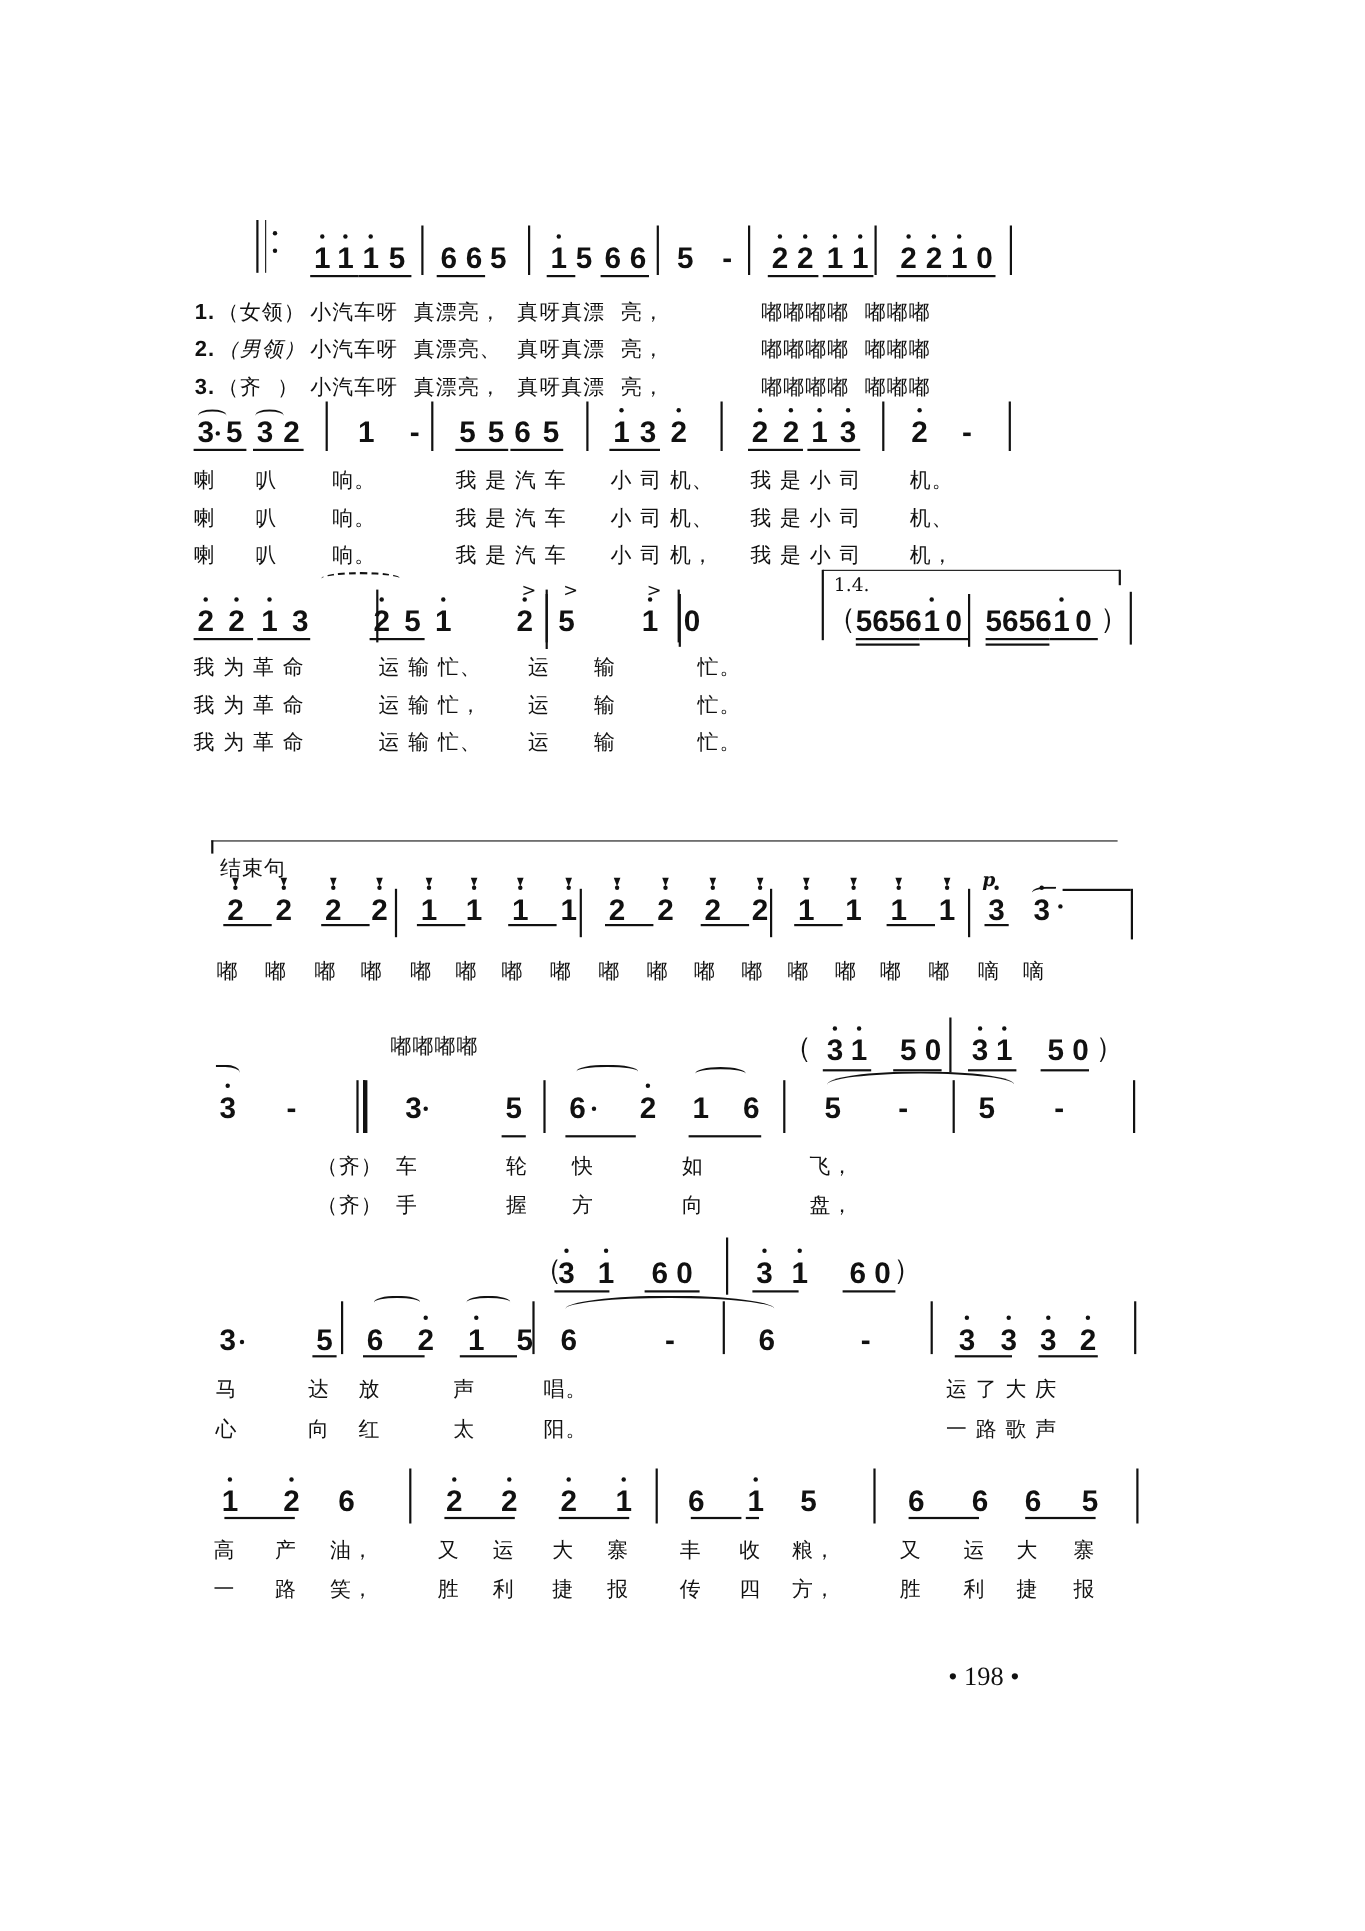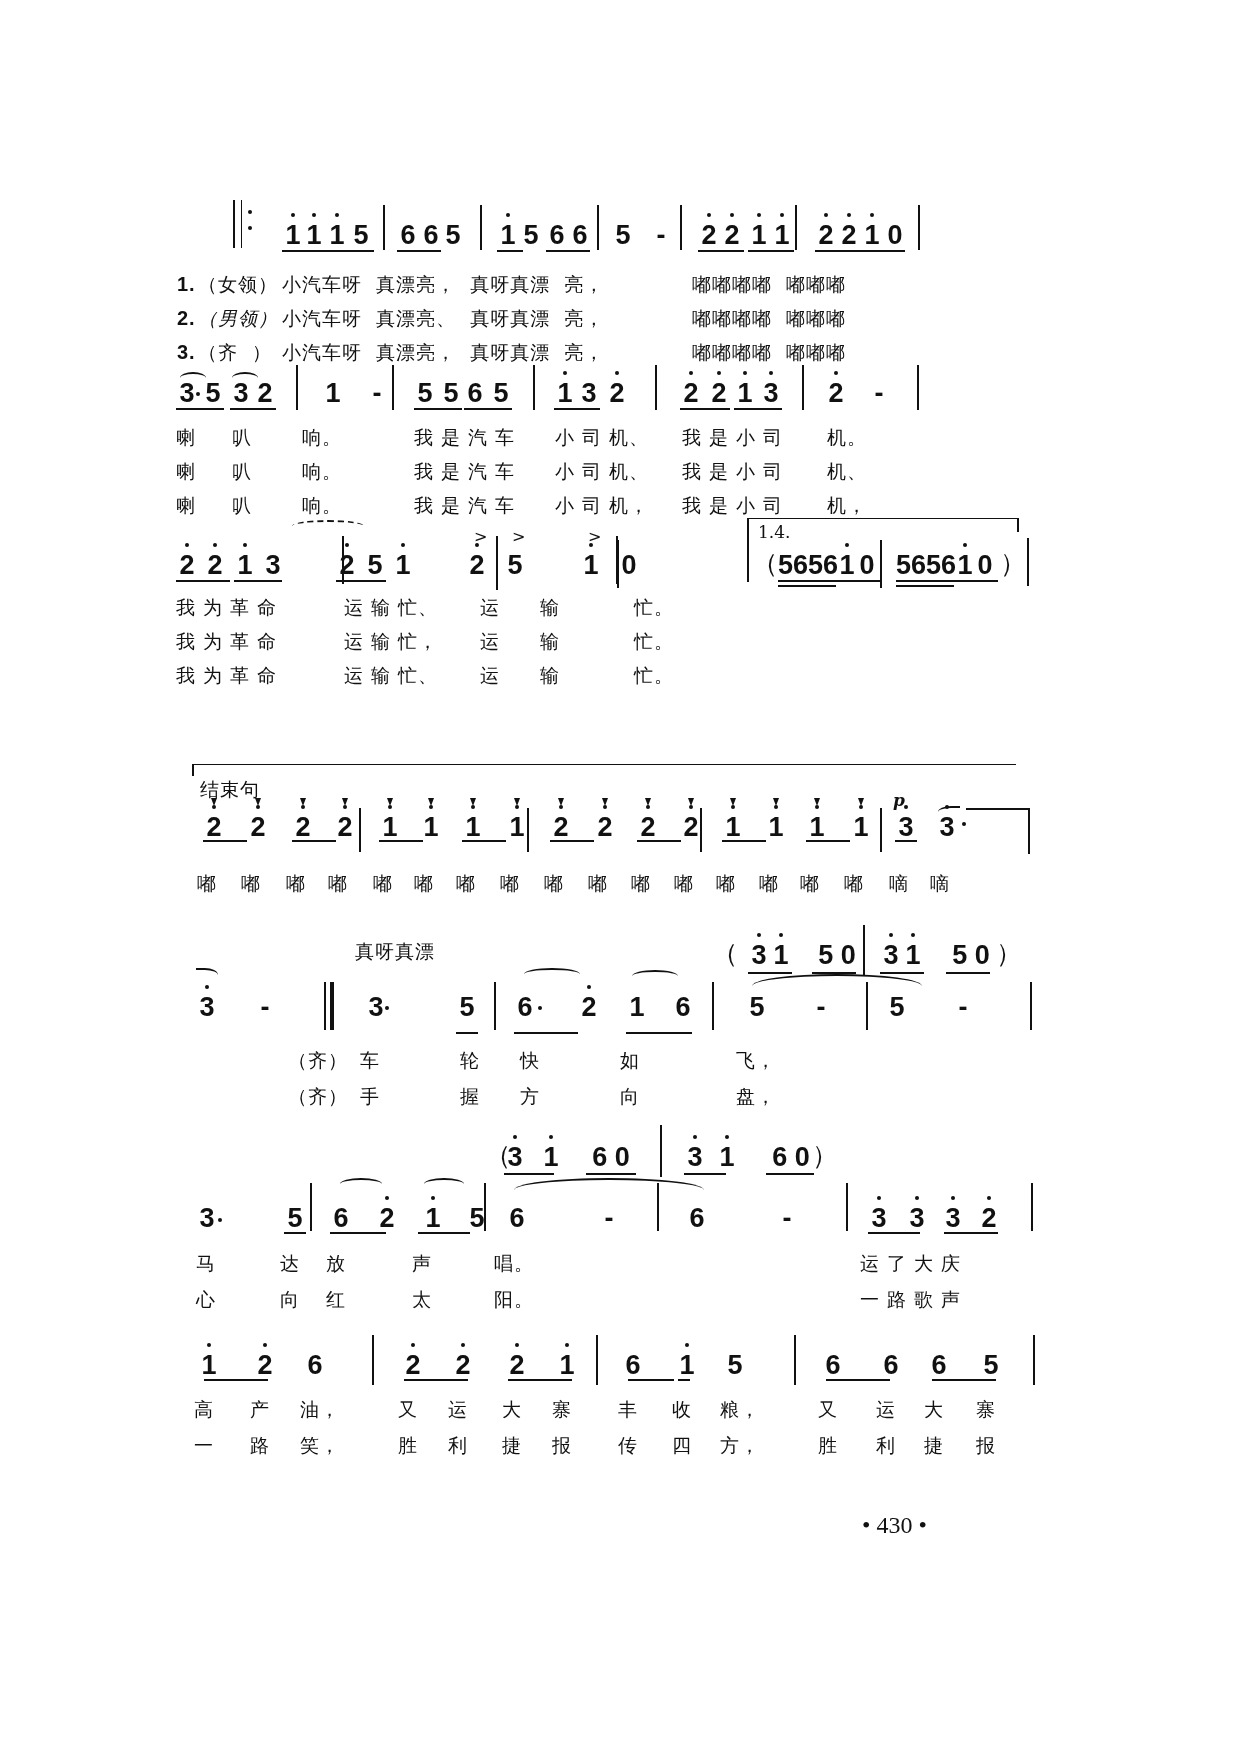--- a/index.html
+++ b/index.html
@@ -259,21 +259,21 @@
     <div class="lyr" style="left: 544px; top: 872px;">嘟</div>
     <div class="lyr" style="left: 588px; top: 872px;">嘟</div>
     <div class="lyr" style="left: 631px; top: 872px;">嘟</div>
     <div class="lyr" style="left: 674px; top: 872px;">嘟</div>
     <div class="lyr" style="left: 716px; top: 872px;">嘟</div>
     <div class="lyr" style="left: 759px; top: 872px;">嘟</div>
     <div class="lyr" style="left: 800px; top: 872px;">嘟</div>
     <div class="lyr" style="left: 844px; top: 872px;">嘟</div>
     <div class="lyr" style="left: 889px; top: 872px;">嘀</div>
     <div class="lyr" style="left: 930px; top: 872px;">嘀</div>
-    <div class="lyr" style="left: 355px; top: 940px;">真呀真漂</div>
+    <div class="lyr" style="left: 355px; top: 940px;">嘟嘟嘟嘟</div>
     <div class="paren" style="left: 712px; top: 938px;">（</div>
     <div class="note" style="left: 748px; top: 940px;"><span>3</span><i class="hi"></i></div>
     <div class="note" style="left: 770px; top: 940px;"><span>1</span><i class="hi"></i></div>
     <div class="note" style="left: 812px; top: 940px; width: 50px;">5 0</div>
     <div class="ul" style="left: 748px; top: 972px; width: 44px;"></div>
     <div class="ul" style="left: 812px; top: 972px; width: 44px;"></div>
     <div class="bar" style="left: 863px; top: 925px; height: 50px;"></div>
     <div class="note" style="left: 880px; top: 940px;"><span>3</span><i class="hi"></i></div>
     <div class="note" style="left: 902px; top: 940px;"><span>1</span><i class="hi"></i></div>
     <div class="note" style="left: 946px; top: 940px; width: 50px;">5 0</div>
@@ -421,13 +421,13 @@
     <div class="lyr" style="left: 552px; top: 1434px;">报</div>
     <div class="lyr" style="left: 618px; top: 1434px;">传</div>
     <div class="lyr" style="left: 672px; top: 1434px;">四</div>
     <div class="lyr" style="left: 720px; top: 1434px;">方，</div>
     <div class="lyr" style="left: 818px; top: 1434px;">胜</div>
     <div class="lyr" style="left: 876px; top: 1434px;">利</div>
     <div class="lyr" style="left: 924px; top: 1434px;">捷</div>
     <div class="lyr" style="left: 976px; top: 1434px;">报</div>
   </div>
 
-<div class="page-num" style="left:862px; top:1512px;">• 430 •</div>
+<div class="page-num" style="left:862px; top:1512px;">• 198 •</div>
 
 </body></html>

